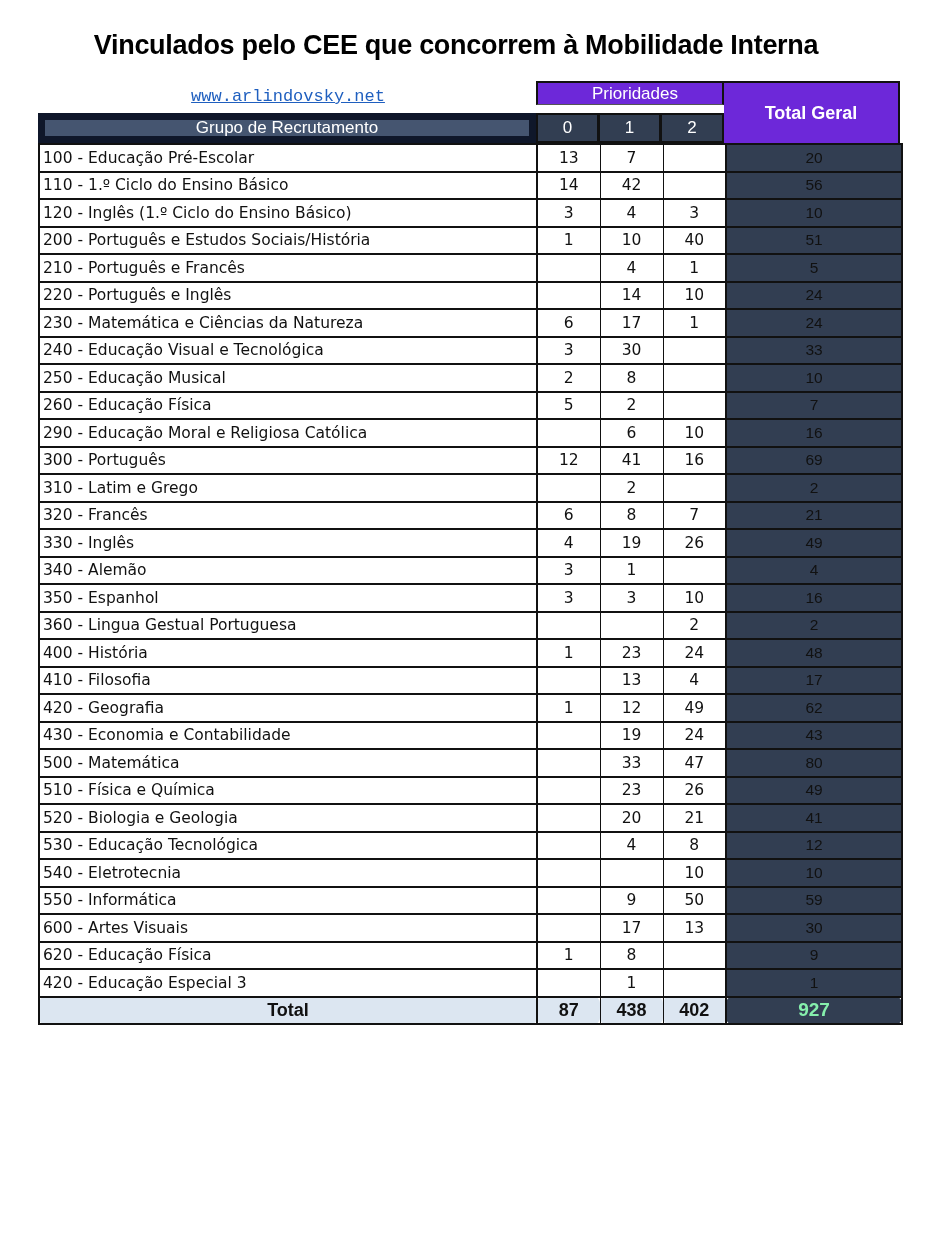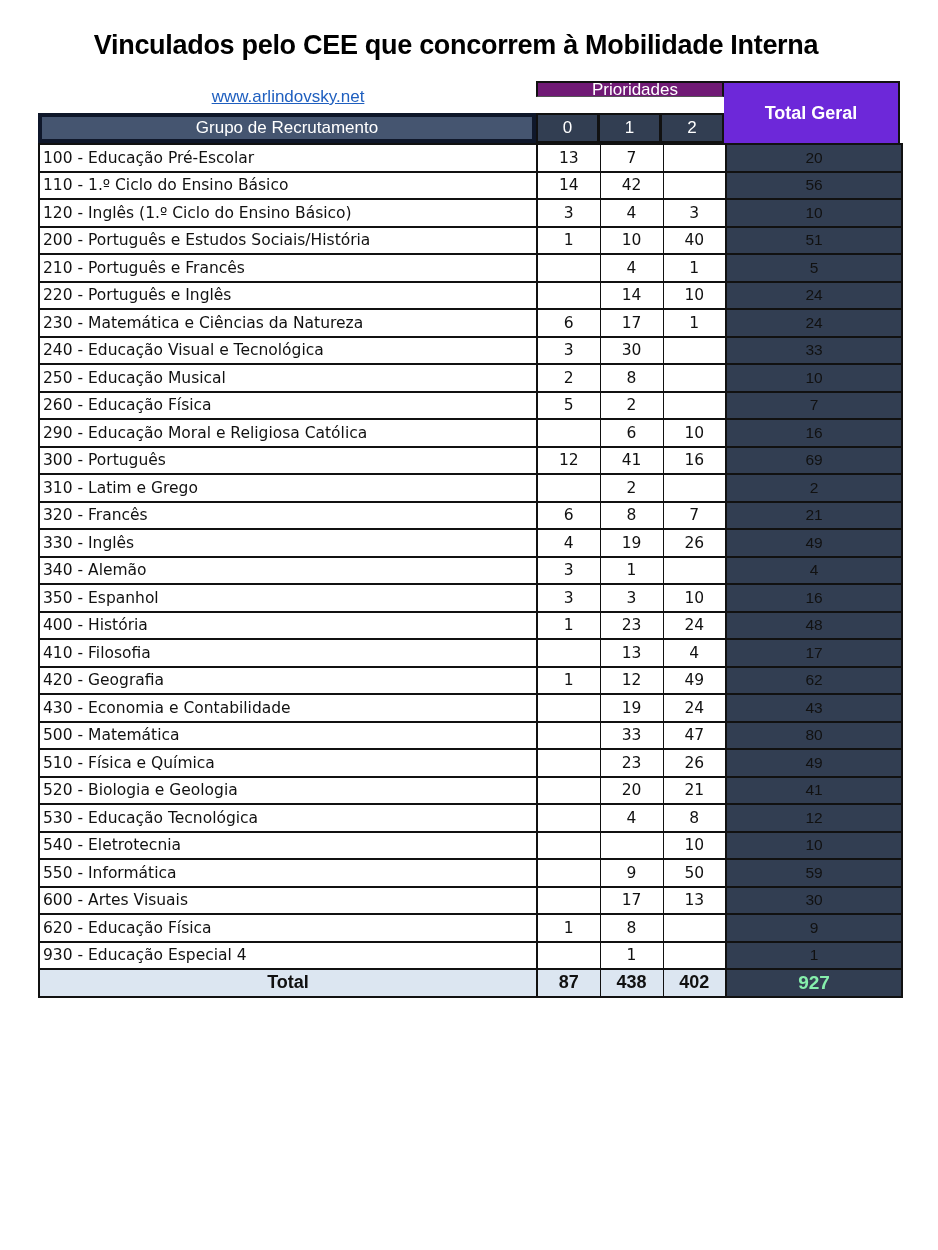--- a/index.html
+++ b/index.html
@@ -4,45 +4,45 @@
 <style>
   html, body { margin: 0; padding: 0; background: #ffffff; }
   body { width: 938px; height: 1250px; position: relative; font-family: "DejaVu Sans", sans-serif; }
   .title {
     position: absolute; left: 0; top: 30px; width: 912px; text-align: center;
     font-family: "Liberation Sans", sans-serif; font-weight: bold; font-size: 27px; color: #000;
     letter-spacing: -0.3px;
   }
   .link {
     position: absolute; left: 40px; top: 87px; width: 496px; text-align: center;
-    font-family: Liberation Sans, sans-serif; font-size: 17px; color: #1f5fbf; text-decoration: underline; cursor: pointer;
+    font-family: Liberation Mono, monospace; font-size: 17px; color: #1f5fbf; text-decoration: underline; cursor: pointer;
   }
   .hdr { position: absolute; background: #3b4a63; color: #fff; font-family: "Liberation Sans", sans-serif; font-size: 17px;
          display: flex; align-items: center; justify-content: center; box-sizing: border-box; }
-  .hdr-prio { left: 536px; top: 81px; width: 188px; height: 16px; background: #701a75; border: 2px solid #111; border-bottom: 1px solid #555; padding-left: 10px; }
+  .hdr-prio { left: 536px; top: 81px; width: 188px; height: 24px; background: #6d28d9; border: 2px solid #111; border-bottom: 1px solid #555; padding-left: 10px; }
   .hdr-total { left: 724px; top: 81px; width: 176px; height: 62px; background: #6d28d9; font-weight: bold; font-size: 18px;
                border-top: 2px solid #111; border-right: 2px solid #111; }
-  .hdr-group { left: 38px; top: 113px; width: 498px; height: 30px; background: #455570; border: 4px solid #0f172a; }
+  .hdr-group { left: 38px; top: 113px; width: 498px; height: 30px; background: #455570; border: 7px solid #0f172a; }
   .hdr-sub { top: 113px; height: 30px; background: #323e52; border: 2px solid #111; border-left: 1px solid #111; }
   .hdr-sub.s0 { left: 536px; width: 63px; border-left: 2px solid #111; }
   .hdr-sub.s1 { left: 599px; width: 62px; }
   .hdr-sub.s2 { left: 661px; width: 63px; }
 
   table.grid {
     position: absolute; left: 38px; top: 143px; border-collapse: collapse; table-layout: fixed;
   }
   table.grid td {
     border: 2px solid #111; height: 27.5px; padding: 0; font-size: 15.5px; color: #111;
     box-sizing: border-box; white-space: nowrap; overflow: hidden;
   }
   td.name { width: 498px; padding-left: 3px !important; text-align: left; margin-top: 7px; }
   td.num { width: 63px; text-align: center; border-left: 1px solid #111 !important; border-right: 1px solid #111 !important; }
   td.num.c0 { border-left: 2px solid #111 !important; }
   td.tot { width: 176px; text-align: center; background: #323e52; color: #fff; font-family: "Liberation Sans", sans-serif; font-size: 19px; }
-  tr.total-row td { background: #dce6f1; font-weight: bold; font-family: "Liberation Sans", sans-serif; font-size: 18px; color: #111; }
+  tr.total-row td { background: #dce6f1; font-weight: bold; font-family: "Liberation Sans", sans-serif; font-size: 18px; color: #111; border-radius: 6px; }
   tr.total-row td.name { text-align: center; padding-left: 0 !important; }
   tr.total-row td.tot { background: #323e52; color: #86efac; font-size: 19px; }
 </style>
 </head>
 <body>
 
 <div class="title">Vinculados pelo CEE que concorrem à Mobilidade Interna</div>
 <a class="link">www.arlindovsky.net</a>
 
 <div class="hdr hdr-prio">Prioridades</div>
@@ -167,20 +167,27 @@
         <td class="tot">4</td>
       </tr>
       <tr>
         <td class="name">350 - Espanhol</td>
         <td class="num c0">3</td>
         <td class="num c1">3</td>
         <td class="num c2">10</td>
         <td class="tot">16</td>
       </tr>
       <tr>
+        <td class="name">360 - Lingua Gestual Portuguesa</td>
+        <td class="num c0"></td>
+        <td class="num c1"></td>
+        <td class="num c2">2</td>
+        <td class="tot">2</td>
+      </tr>
+      <tr>
         <td class="name">400 - História</td>
         <td class="num c0">1</td>
         <td class="num c1">23</td>
         <td class="num c2">24</td>
         <td class="tot">48</td>
       </tr>
       <tr>
         <td class="name">410 - Filosofia</td>
         <td class="num c0"></td>
         <td class="num c1">13</td>
@@ -251,21 +258,21 @@
         <td class="tot">30</td>
       </tr>
       <tr>
         <td class="name">620 - Educação Física</td>
         <td class="num c0">1</td>
         <td class="num c1">8</td>
         <td class="num c2"></td>
         <td class="tot">9</td>
       </tr>
       <tr>
-        <td class="name">930 - Educação Especial 4</td>
+        <td class="name">420 - Educação Especial 3</td>
         <td class="num c0"></td>
         <td class="num c1">1</td>
         <td class="num c2"></td>
         <td class="tot">1</td>
       </tr>
       <tr class="total-row">
         <td class="name">Total</td>
         <td class="num c0">87</td>
         <td class="num c1">438</td>
         <td class="num c2">402</td>

